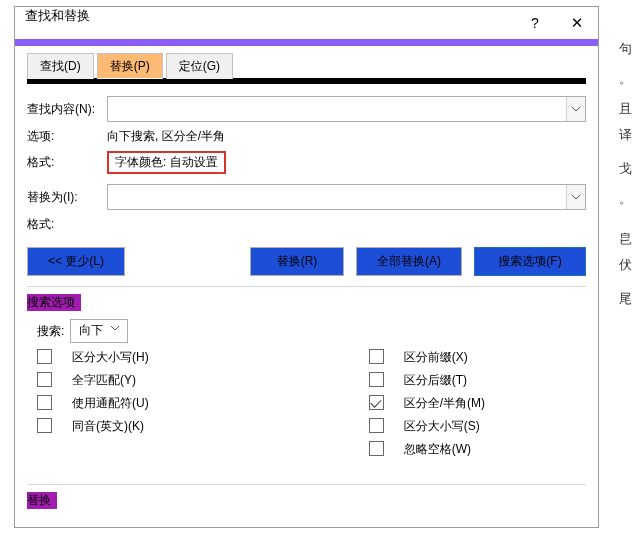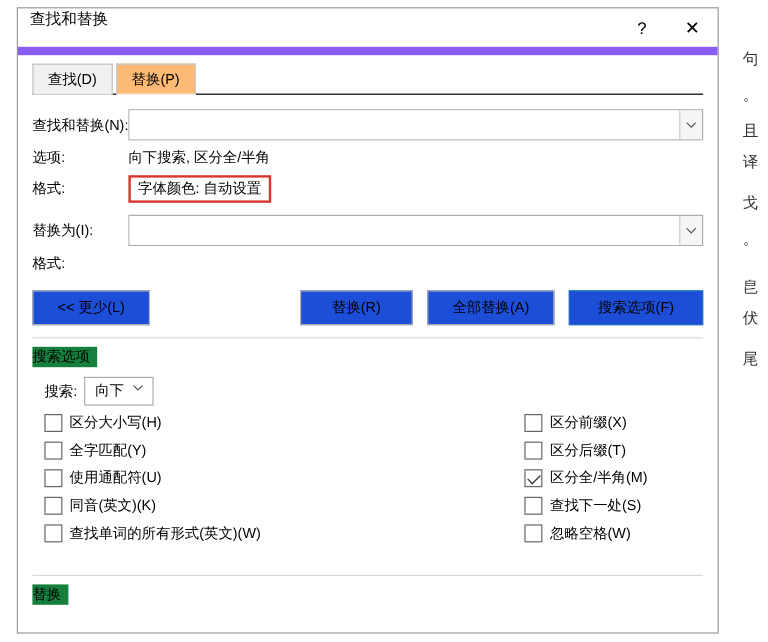--- a/index.html
+++ b/index.html
@@ -3,39 +3,39 @@
 <meta charset="utf-8">
 <style>
   html,body{margin:0;padding:0;font-family:"Microsoft YaHei","Segoe UI",sans-serif;font-size:12px;color:#000;background:#fff}
   .canvas{position:relative;width:640px;height:535px;overflow:hidden}
   .dialog{position:absolute;left:14px;top:6px;width:583px;height:520px;border:1px solid #9a9a9a;background:#fff}
   .titlebar{display:flex;align-items:flex-start;height:32px;border-bottom:7px solid #8b5cf6}
   .title{flex:1;padding-left:10px;font-size:13px}
   .titlebtn{width:42px;height:32px;display:flex;align-items:center;justify-content:center;font-size:14px}
   .titlebtn.close{font-size:15px}
   .body{padding:6px 12px 0 12px}
-  .tabs{display:flex;height:26px;border-bottom:1px solid #000000;margin-bottom:12px}
+  .tabs{display:flex;height:26px;border-bottom:6px solid #000000;margin-bottom:12px}
   .tab{padding:4px 12px;border:1px solid #c2c2c2;border-bottom:none;margin-right:3px;background:#f0f0f0;position:relative;top:1px}
   .tab.active{background:#fdba74;border-bottom:1px solid #fff}
   .row{display:flex;align-items:center;margin-bottom:6px}
   .lab{width:80px}
   .txt{flex:1}
   .combo{flex:1;display:flex;height:24px;border:1px solid #adadad}
   .combo input{flex:1;border:none;outline:none;padding:0 4px;font:inherit}
   .combo .ar{width:18px;display:flex;align-items:center;justify-content:center;border-left:1px solid #d0d0d0;background:#f5f5f5}
   .chev{width:8px;height:5px}
   .fmtval{padding:1px 6px}
   .highlight{border:2px solid #d6352c}
   .btnrow{display:flex;gap:12px;margin:14px 0 10px 0}
   .btn{height:27px;border:1px solid #aeaeae;background:#1d4ed8;display:flex;align-items:center;justify-content:center;padding:0 4px}
   .section{border-top:1px solid #d8d8d8;padding-top:8px;margin-top:4px}
-  .sectitle{margin:-17px 0 8px 0;background:#15803d;display:inline-block;padding-right:6px}
+  .sectitle{margin:-17px 0 8px 0;background:#a21caf;display:inline-block;padding-right:6px}
   .chkcols{display:flex;gap:60px}
   .chkcol{display:flex;flex-direction:column;gap:6px}
-  .chk{display:flex;align-items:center;gap:6px}
+  .chk{display:flex;align-items:flex-start;gap:20px}
   .box{width:13px;height:13px;border:1px solid #666;display:flex;align-items:center;justify-content:center}
   .tick{width:9px;height:5px;border-left:1.5px solid #333;border-bottom:1.5px solid #333;transform:rotate(-45deg);margin-top:-2px}
   .smallcombo{display:inline-flex;height:22px;border:1px solid #adadad;margin-left:6px}
   .smallcombo span{padding:2px 8px}
   .smallcombo .ar{width:16px}
   .bg{position:absolute;right:0;top:0;width:30px;height:535px;font-size:13px;color:#333}
   .bg div{position:absolute;right:8px}
 </style>
 </head>
 <body>
@@ -58,24 +58,25 @@
     <div class="titlebar">
       <div class="title">查找和替换</div>
       <div class="titlebtn">?</div>
       <div class="titlebtn close">✕</div>
     </div>
 
     <div class="body">
       <div class="tabs">
         <div class="tab">查找(D)</div>
         <div class="tab active">替换(P)</div>
+        <div class="tab">定位(G)</div>
       </div>
 
       <div class="row">
-        <div class="lab">查找和替换(N):</div>
+        <div class="lab">查找内容(N):</div>
         <div class="combo">
           <input value="" style="">
           <div class="ar">
             <svg class="chev" viewBox="0 0 8 5">
                 <path d="M0 0 L4 4 L8 0" fill="none" stroke="#555"></path>
               </svg>
           </div>
         </div>
       </div>
       <div class="row">
@@ -134,43 +135,39 @@
                 <span>全字匹配(Y)</span>
               </label>
               <label class="chk">
                 <span class="box"></span>
                 <span>使用通配符(U)</span>
               </label>
               <label class="chk">
                 <span class="box"></span>
                 <span>同音(英文)(K)</span>
               </label>
-              <label class="chk">
-                <span class="box"></span>
-                <span>查找单词的所有形式(英文)(W)</span>
-              </label>
             </div>
           <div class="chkcol" id="col-right" style="margin-left:160px">
               <label class="chk">
                 <span class="box"></span>
                 <span>区分前缀(X)</span>
               </label>
               <label class="chk">
                 <span class="box"></span>
                 <span>区分后缀(T)</span>
               </label>
               <label class="chk">
                 <span class="box">
                   <span class="tick"></span>
                 </span>
                 <span>区分全/半角(M)</span>
               </label>
               <label class="chk">
                 <span class="box"></span>
-                <span>查找下一处(S)</span>
+                <span>区分大小写(S)</span>
               </label>
               <label class="chk">
                 <span class="box"></span>
                 <span>忽略空格(W)</span>
               </label>
             </div>
         </div>
       </div>
 
       <div class="section" style="margin-top:26px">

